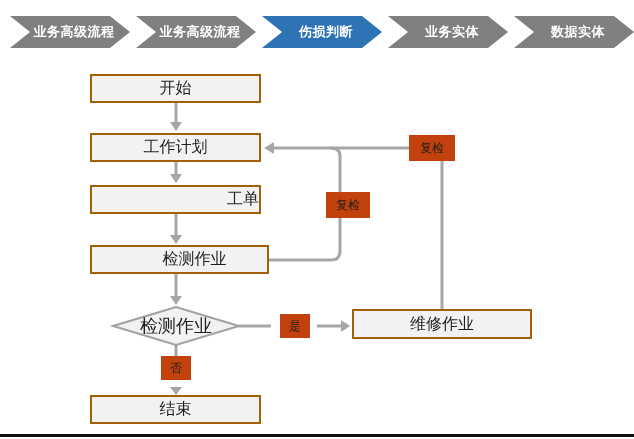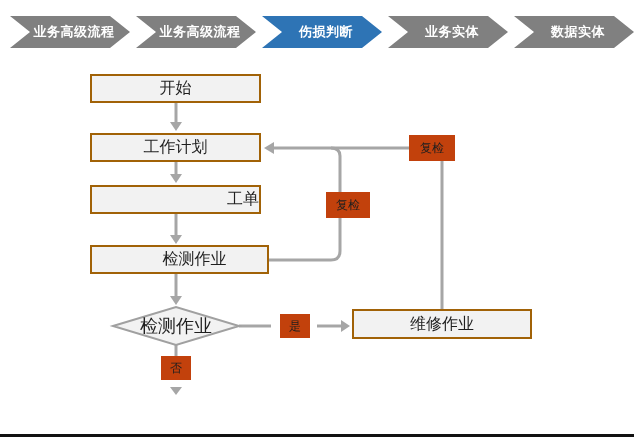--- a/index.html
+++ b/index.html
@@ -99,20 +99,23 @@
   </div>
   <div class="node" style="left:90px;  top:245px; width:179px; height:29px;padding-left:30px;">
     <span>检测作业</span>
   </div>
   <div class="diamond-label" style="left:126px; top:315px; width:100px; height:22px;">
     <span>检测作业</span>
   </div>
   <div class="node" style="left:352px; top:309px; width:180px; height:30px;">
     <span>维修作业</span>
   </div>
+  <div class="node" style="left:90px;  top:395px; width:171px; height:29px;">
+    <span>结束</span>
+  </div>
 
   <div class="edge-label" style="left:326px; top:192px; width:44px; height:26px;">复检</div>
   <div class="edge-label" style="left:409px; top:135px; width:46px; height:26px;">复检</div>
   <div class="edge-label" style="left:280px; top:314px; width:30px; height:24px;">是</div>
   <div class="edge-label" style="left:161px; top:356px; width:30px; height:24px;">否</div>
 
   <div class="bottom-rule"></div>
 </div>
 
 </body></html>

